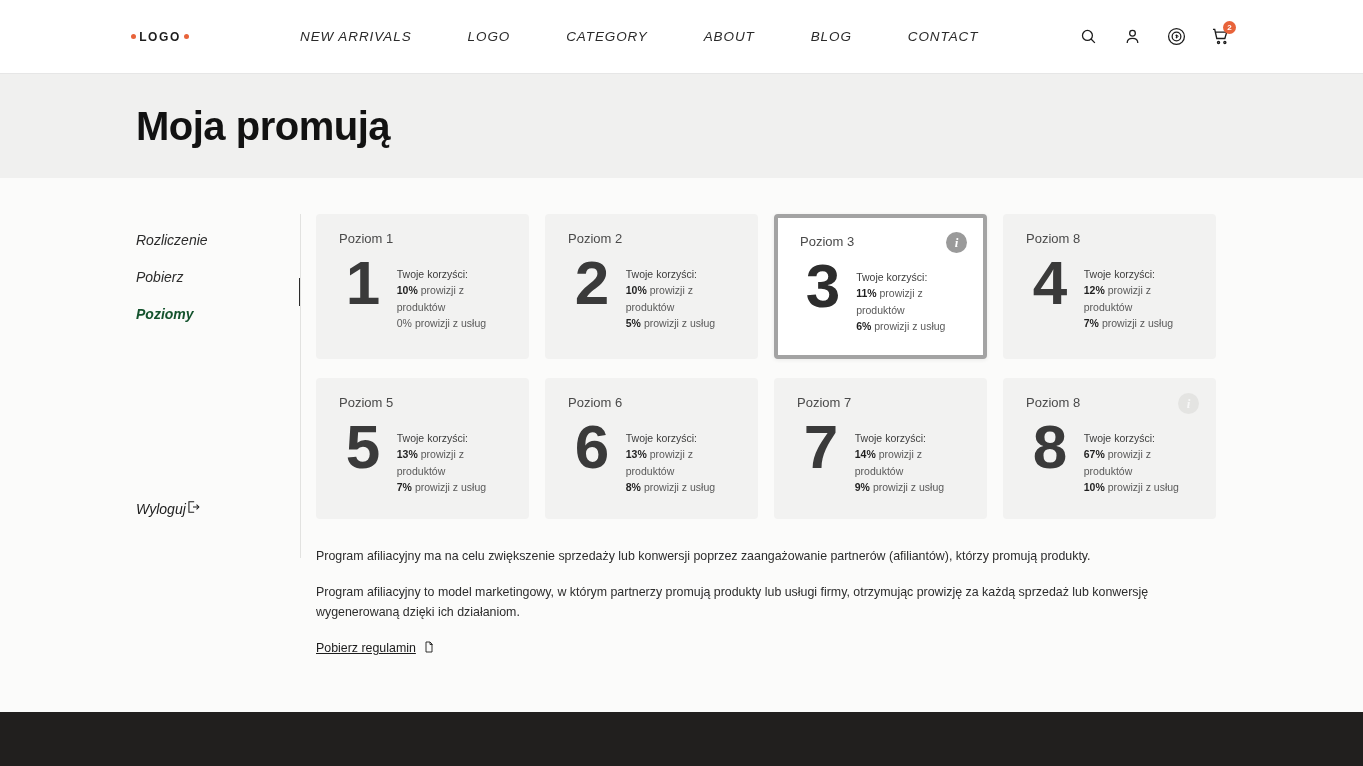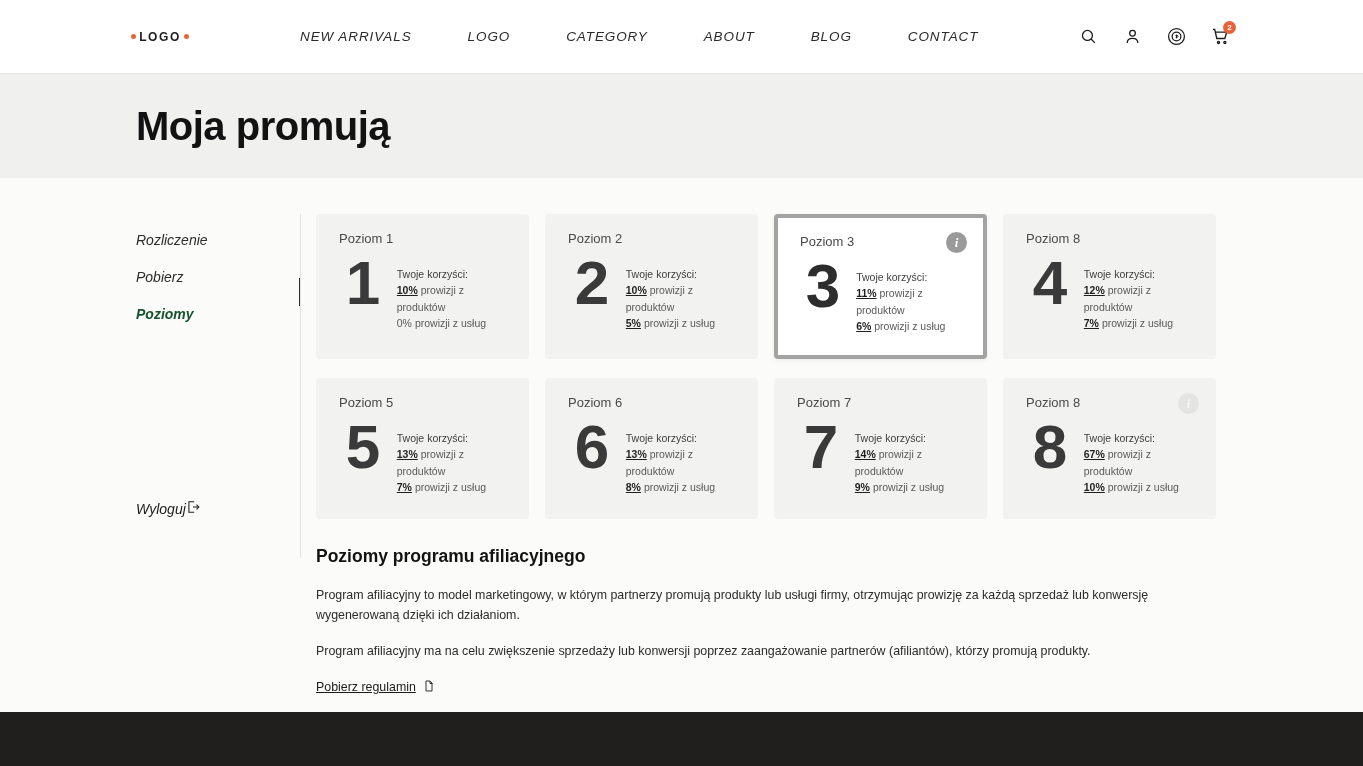--- a/index.html
+++ b/index.html
@@ -194,21 +194,21 @@
     text-align: center;
   }
   .card.muted .big-num { color: #3a3a3a; }
   .benefits {
     padding-top: 14px;
     font-size: 10.5px;
     line-height: 1.55;
     color: #5a5a5a;
   }
   .benefits .lbl { color: #3d3d3d; }
-  .benefits b { color: #1f1f1f; font-weight: 700; text-decoration: underline; }
+  .benefits b { color: #1f1f1f; font-weight: 700; }
   .info-badge {
     position: absolute;
     top: 14px; right: 16px;
     width: 21px; height: 21px;
     border-radius: 50%;
     background: #9a9a9a;
     color: #fff;
     font-size: 13px;
     font-style: italic;
     font-weight: 700;
@@ -444,23 +444,22 @@
             <div><b>67%</b>
               <span>prowizji z produktów</span></div>
             <div><b>10%</b>
               <span>prowizji z usług</span></div>
           </div>
         </div>
       </div>
     </div>
 
     <section class="desc">
-      <h2>Poziomy programu afiliacyjnego</h2>
+      <p>Program afiliacyjny ma na celu zwiększenie sprzedaży lub konwersji poprzez zaangażowanie partnerów (afiliantów), którzy promują produkty.</p>
       <p>Program afiliacyjny to model marketingowy, w którym partnerzy promują produkty lub usługi firmy, otrzymując prowizję za każdą sprzedaż lub konwersję wygenerowaną dzięki ich działaniom.</p>
-      <p>Program afiliacyjny ma na celu zwiększenie sprzedaży lub konwersji poprzez zaangażowanie partnerów (afiliantów), którzy promują produkty.</p>
       <a class="download">
         <span>Pobierz regulamin</span>
         <span>
           <svg width="12" height="14" viewBox="0 0 24 24" fill="none" stroke="currentColor" stroke-width="1.8">
             <path d="M14 2H6v20h12V6z"></path>
               <path d="M14 2v5h5"></path>
           </svg>
         </span>
       </a>
     </section>

